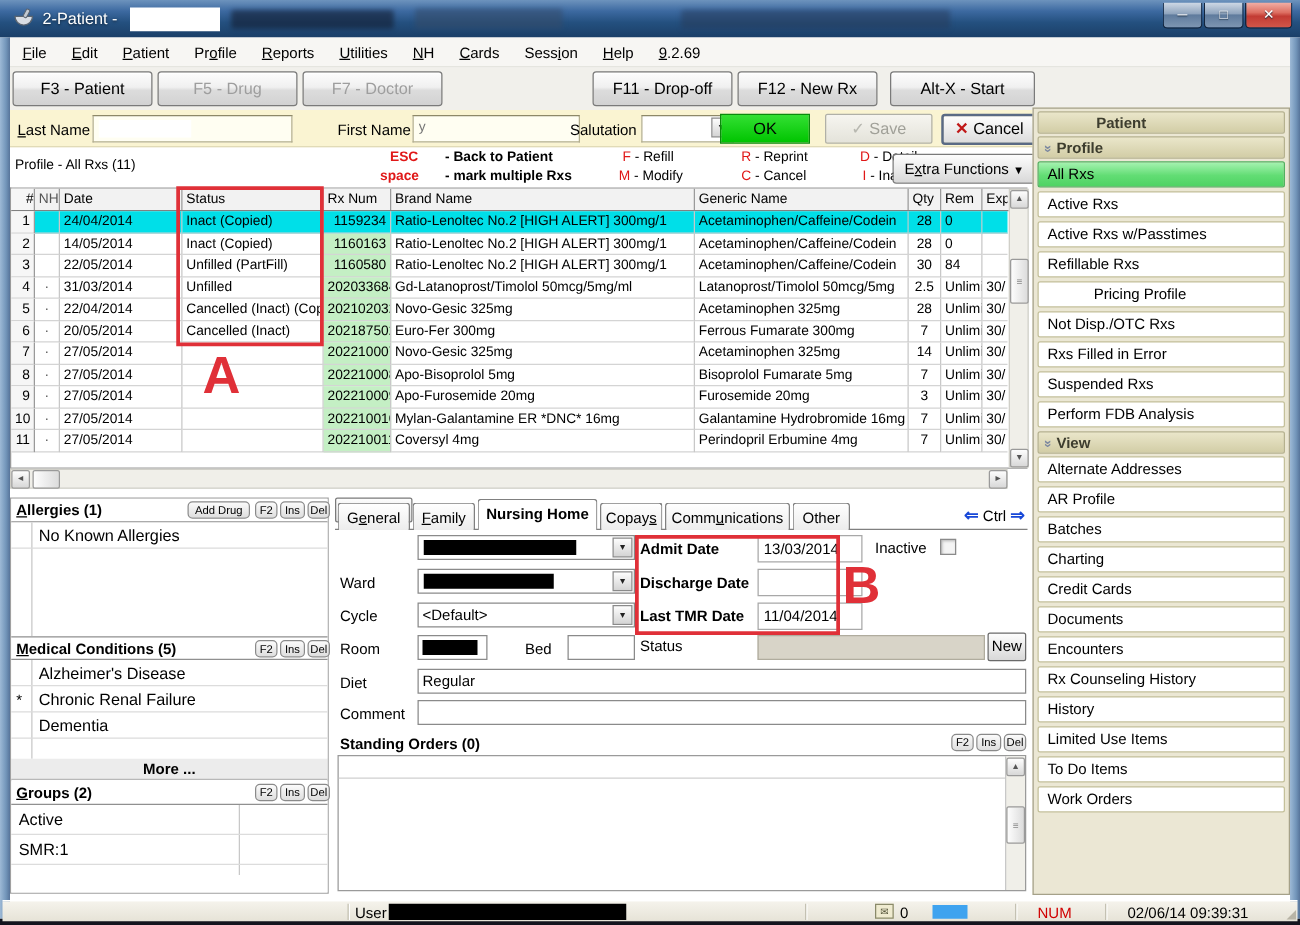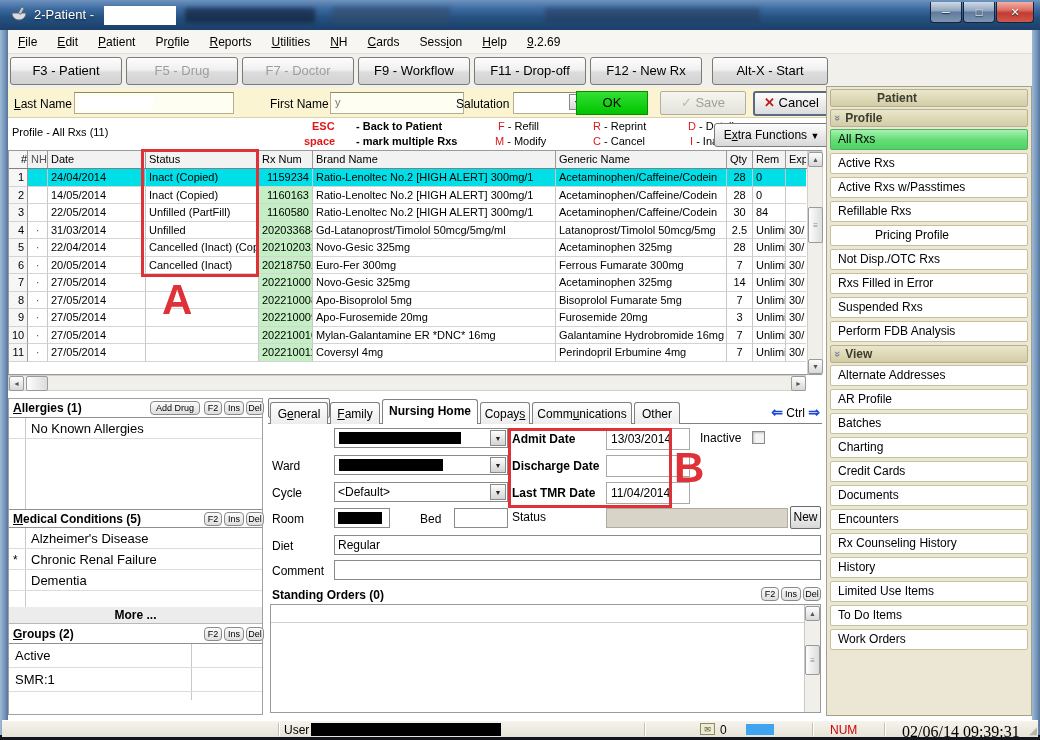--- a/index.html
+++ b/index.html
@@ -136,21 +136,21 @@
     font-size:12px; line-height:19px; padding-left:7px; white-space:nowrap; overflow:hidden; }
   .side-item.sel { background:linear-gradient(180deg,#a5f2b0 0%,#62dd74 55%,#4fd364 100%); border:1px solid #52b060; }
 
   
   #statusbar { left:2px; top:720px; width:1036px; height:17px; background:linear-gradient(180deg,#f5f3ec,#e6e3d7); border-top:1px solid #fff; font-size:11px; }
   .sb-div { position:absolute; top:2px; width:1px; height:13px; background:#c4c1b2; box-shadow:1px 0 0 #fff; }
   #mail-icon { position:absolute; left:698px; top:2px; width:15px; height:12px; border:1px solid #8a8a6a; background:#efebd0;
     font-size:8px; line-height:11px; text-align:center; color:#55553a; }
   #mail-blue { position:absolute; left:744px; top:3px; width:28px; height:11px; background:#3fa3ef; }
   #num-ind { position:absolute; left:828px; top:2px; color:#d00000; font-size:12px; }
-  #sb-time { position:absolute; left:900px; top:2px; font-size:16px;font-family:Liberation Serif, serif; }
+  #sb-time { position:absolute; left:900px; top:2px; font-size:12px; }
   #grip { position:absolute; right:1px; top:4px; color:#b8b4a6; font-size:10px; }
   u { text-decoration:underline; }
 </style>
 </head>
 <body>
 
 <div id="win">
 
   <div class="abs" id="titlebar">
     <svg class="abs" id="app-icon" viewBox="0 0 18 18">
@@ -182,21 +182,20 @@
     <span class="menu-item"><u>C</u>ards</span>
     <span class="menu-item">Sess<u>i</u>on</span>
     <span class="menu-item"><u>H</u>elp</span>
     <span class="menu-item"><u>9</u>.2.69</span>
   </div>
 
   <div class="abs" id="toolbar">
     <div class="fbtn" style="left:2px;">F3 - Patient</div>
     <div class="fbtn disabled" style="left:118px;">F5 - Drug</div>
     <div class="fbtn disabled" style="left:234px;">F7 - Doctor</div>
-    <div class="fbtn" style="left:350px;">F9 - Workflow</div>
     <div class="fbtn" style="left:466px;">F11 - Drop-off</div>
     <div class="fbtn" style="left:582px;">F12 - New Rx</div>
     <div class="fbtn" style="left:704px;width:116px;">Alt-X - Start</div>
   </div>
 
   <div class="abs" id="formrow">
     <span class="flabel" style="left:6px;"><u>L</u>ast Name</span>
     <div class="finput" style="left:66px;width:160px;">
       <div class="redact-w" style="left:4px;top:3px;width:74px;height:14px;"></div>
     </div>

